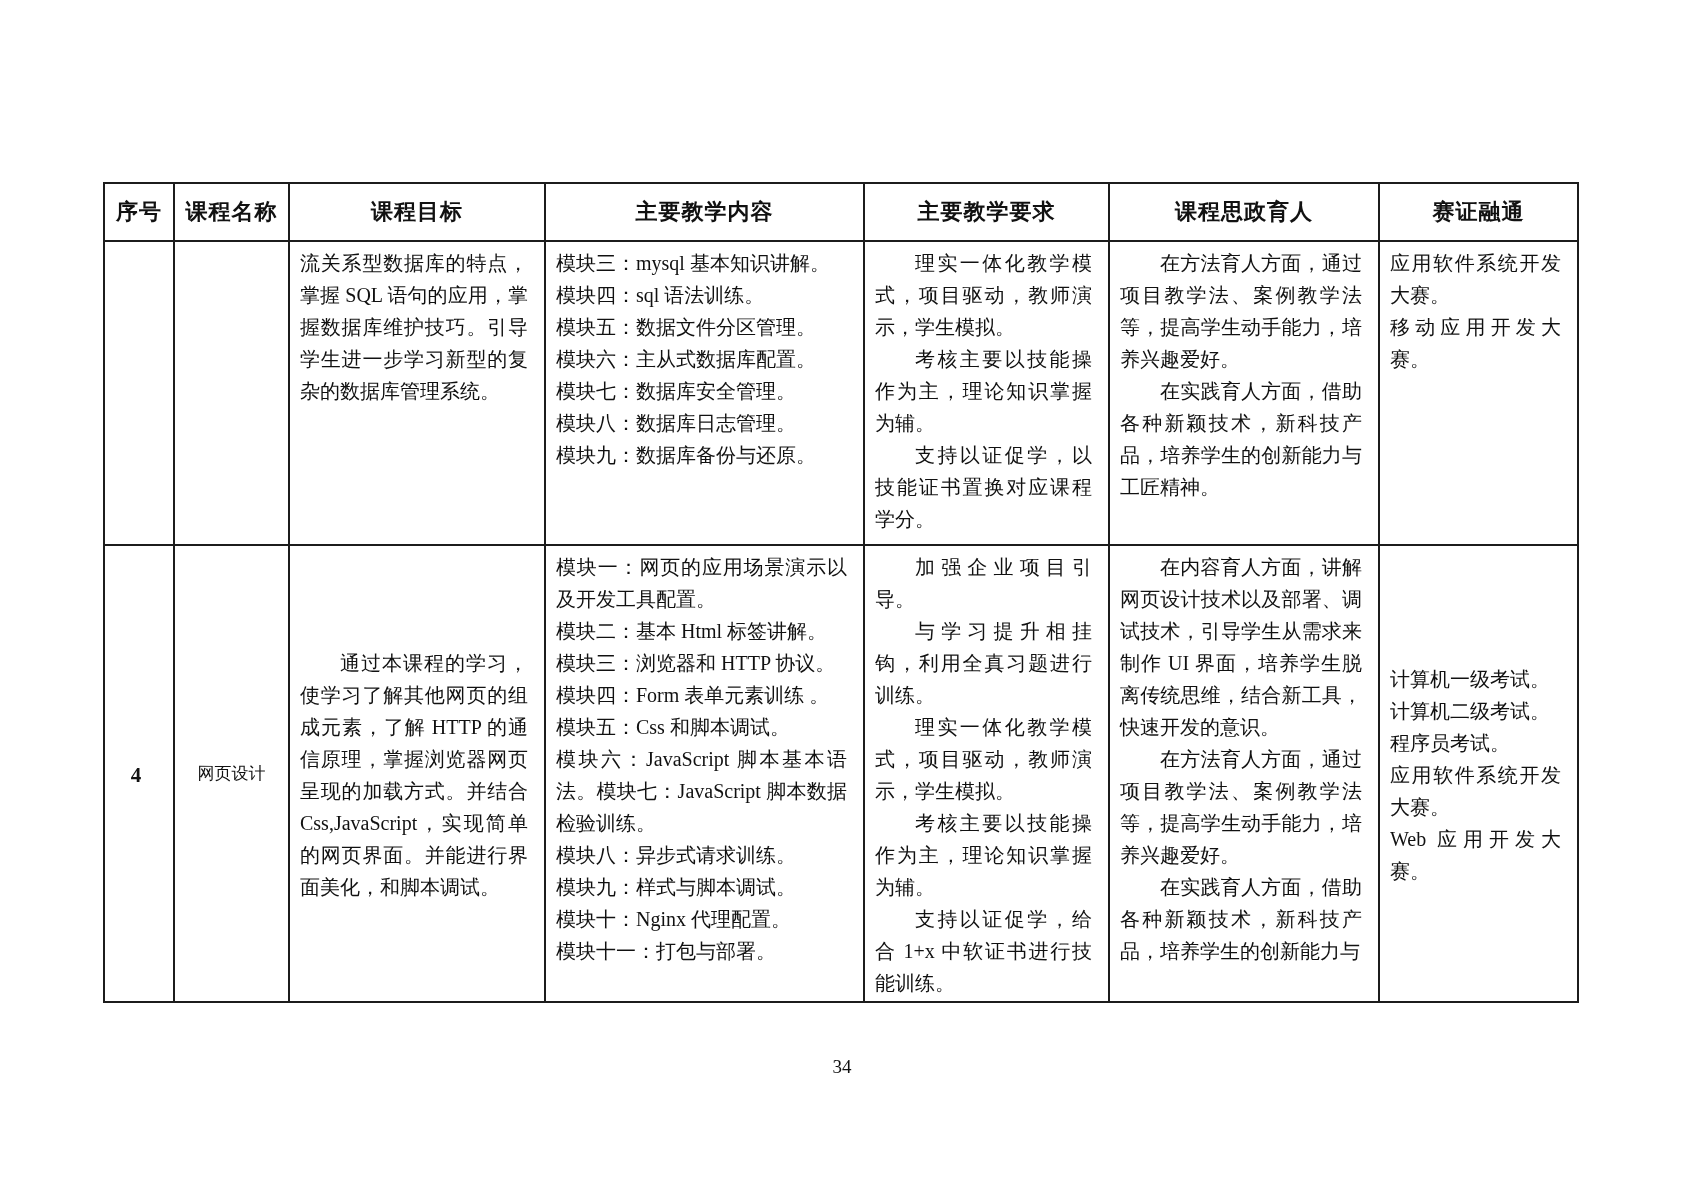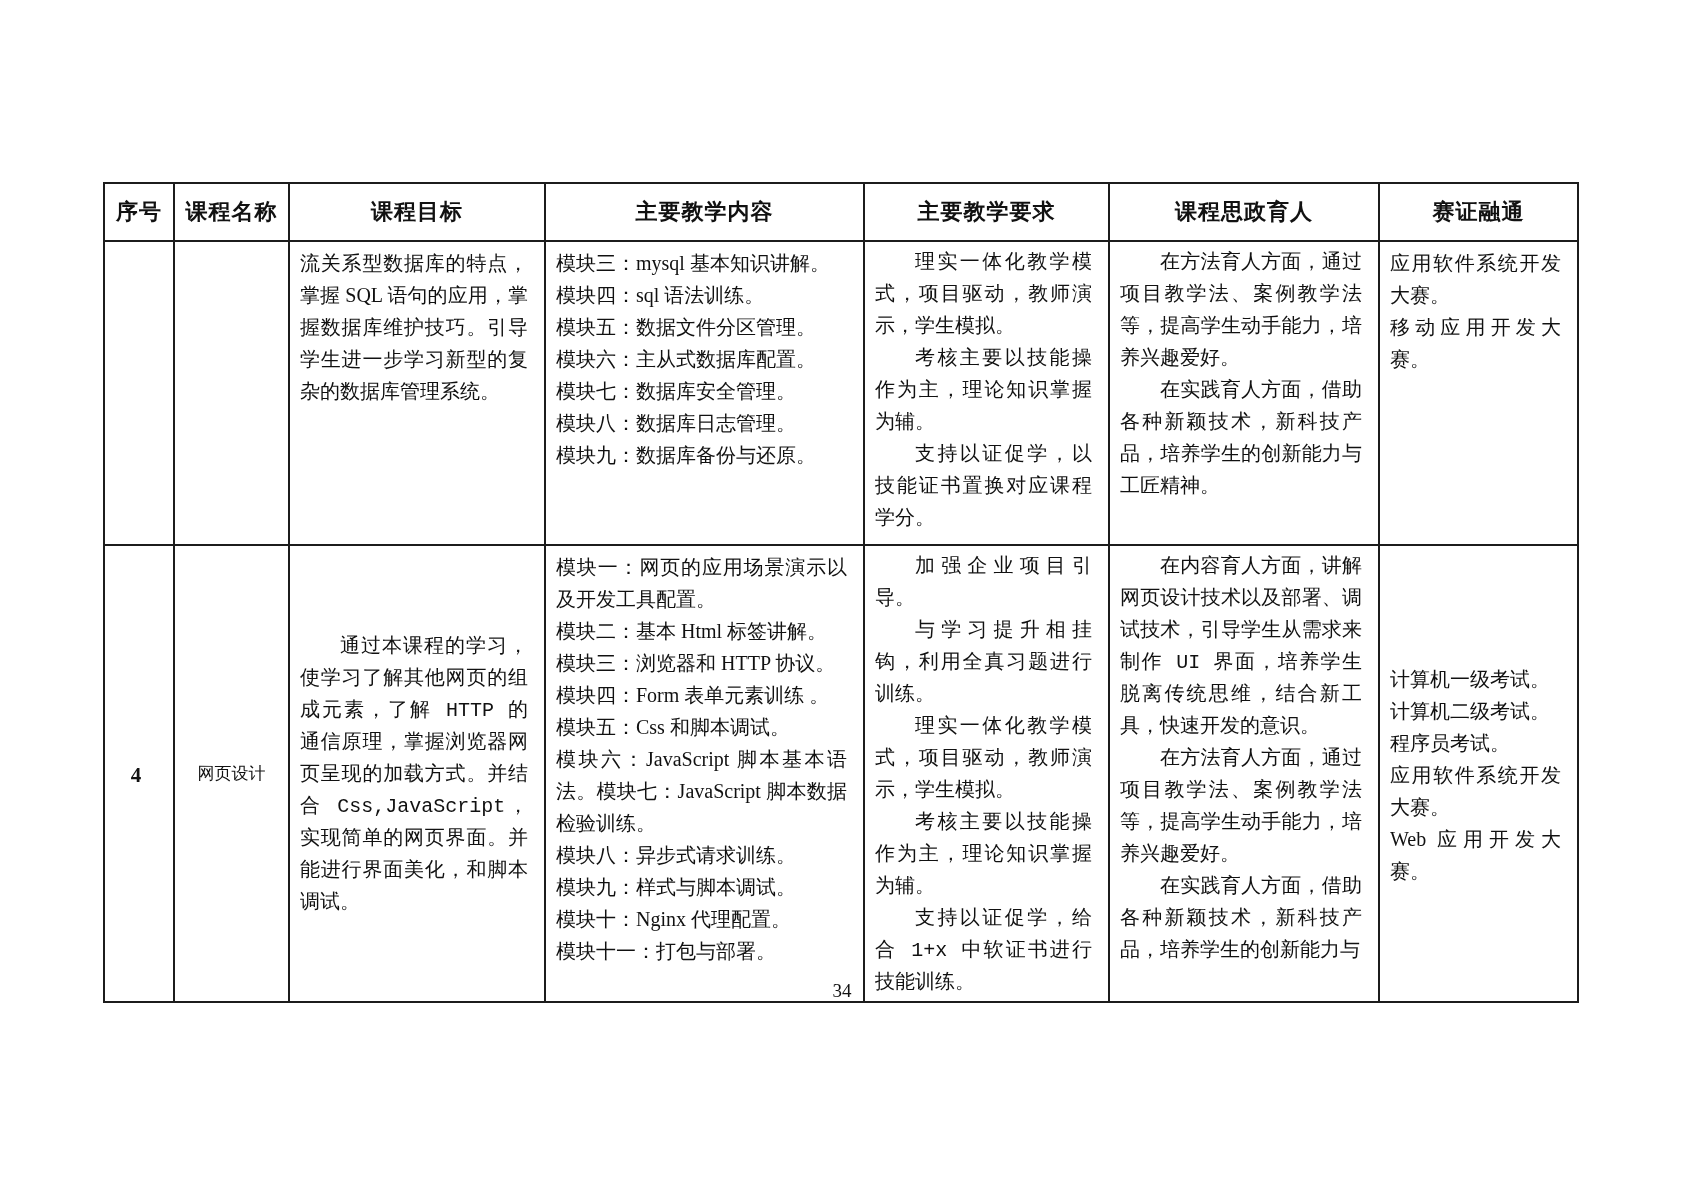--- a/index.html
+++ b/index.html
@@ -32,27 +32,27 @@
     text-align:center;vertical-align:middle;padding:4px 0;
     letter-spacing:1px;
   }
   tr.row-a{height:304px;}
   tr.row-b{height:417px;}
   .course-table p{
     margin:0;font-size:20px;line-height:32px;
     text-align:justify;text-justify:inter-ideograph;
     word-break:break-word;
   }
-  .course-table p.indent{text-indent:2em;font-family:Liberation Mono, monospace;}
+  .course-table p.indent{text-indent:2em;}
   td.v-mid{vertical-align:middle;}
   td.cell-seq{text-align:center;font-weight:bold;font-size:21px;}
   td.cell-course{text-align:center;font-size:17px;padding:7px 4px;}
   td.cell-course p{font-size:17px;text-align:center;}
   .page-number{
-    position:absolute;left:0;right:0;top:980px;
+    position:absolute;left:0;right:0;top:1056px;
     text-align:center;font-size:19px;color:#111;
   }
 </style>
 </head>
 <body>
 
 <div class="sheet">
 
   <table class="course-table">
     <colgroup>

